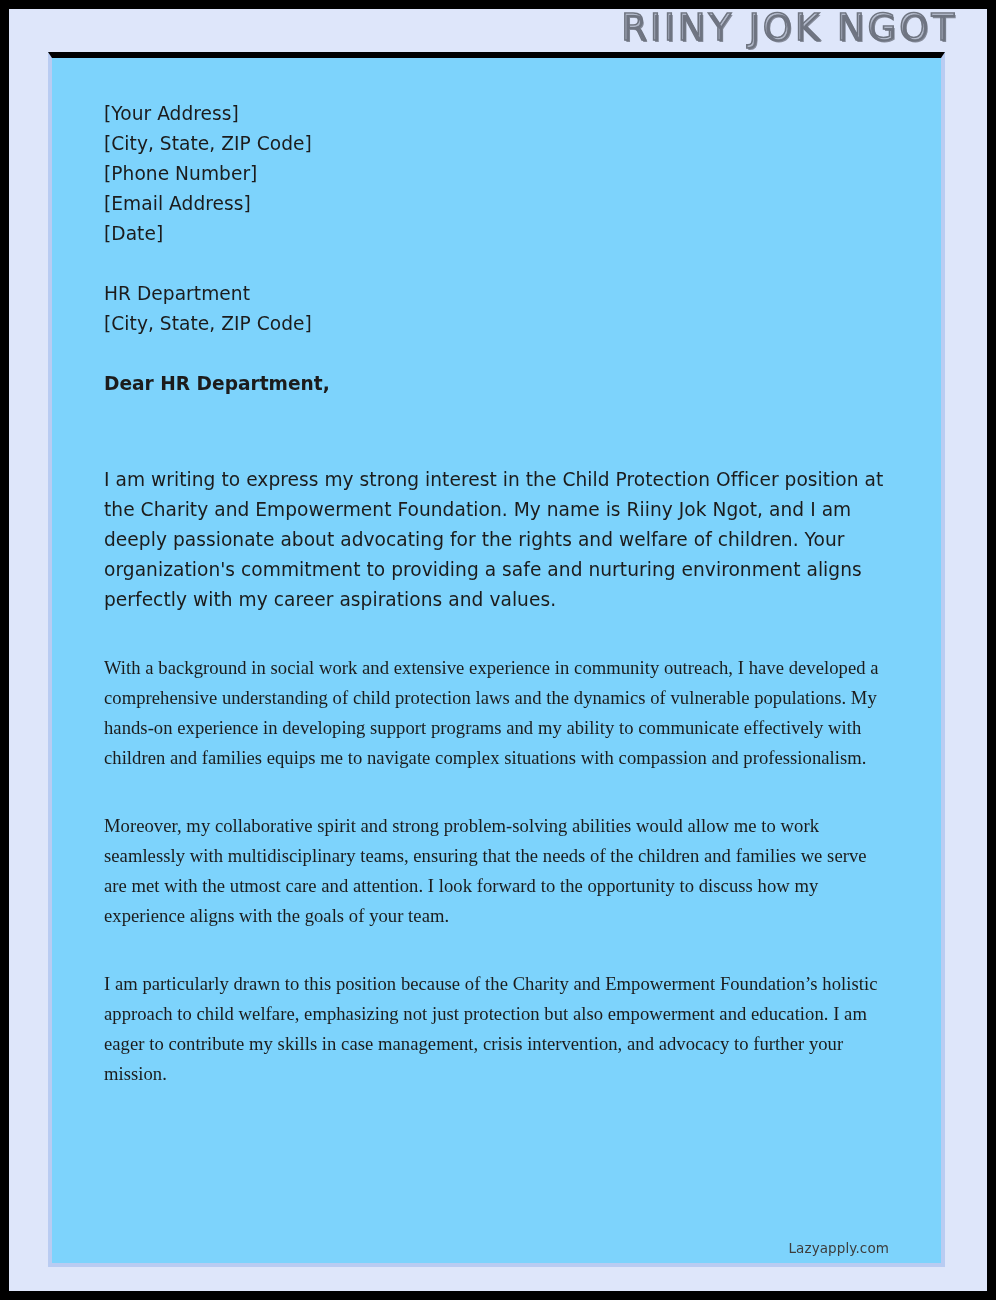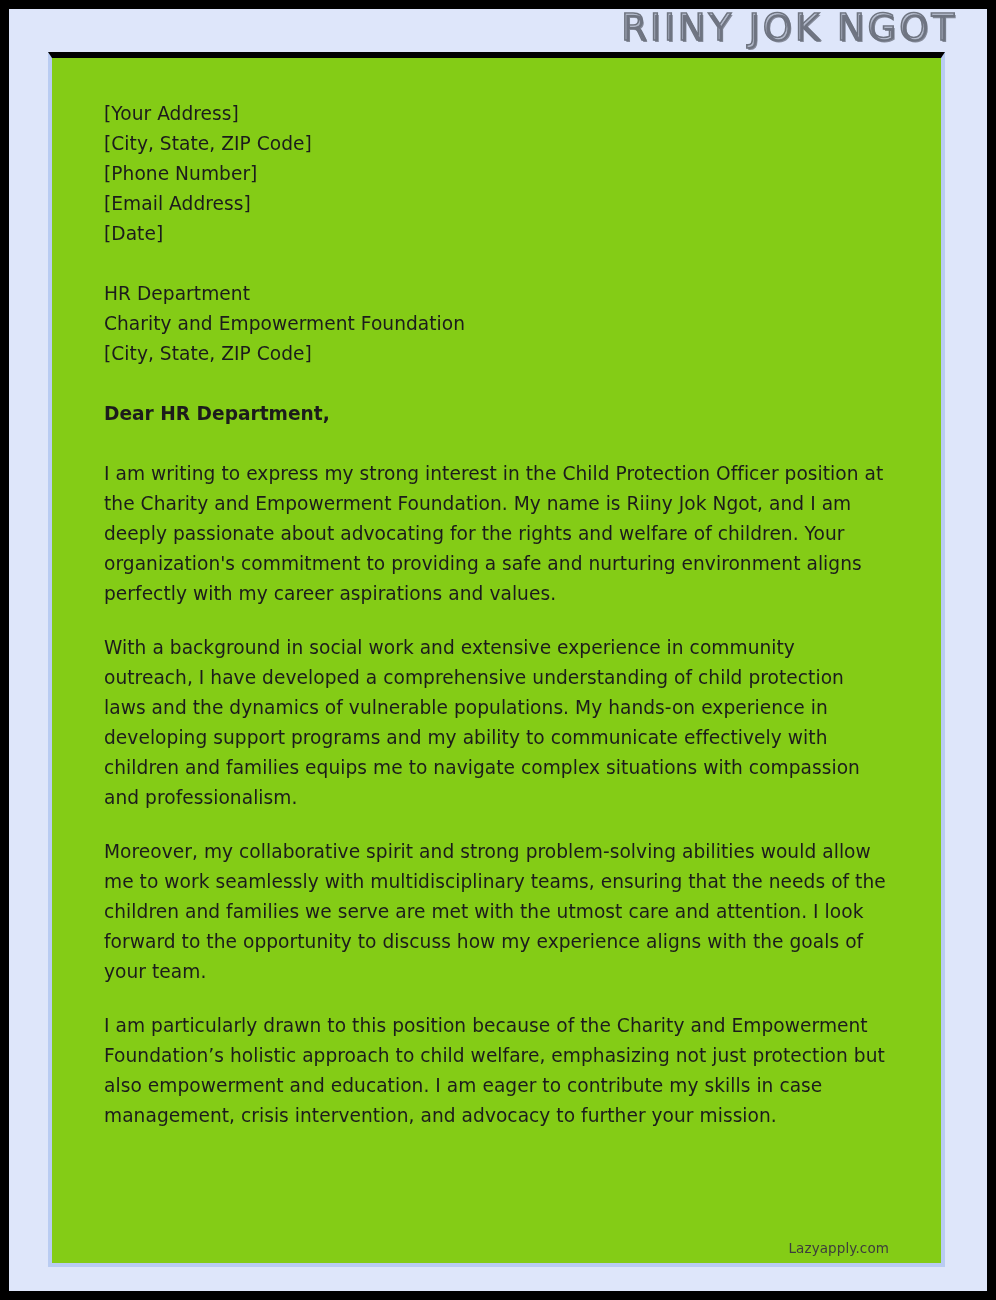--- a/index.html
+++ b/index.html
@@ -57,21 +57,21 @@
     white-space: nowrap;
   }
 
   
   .letter-panel {
     position: absolute;
     left: 39px;
     top: 43px;
     width: 897px;
     height: 1215px;
-    background: #84cc16;
+    background: #7dd3fc;
     border-top: 6px solid #000000;
     border-left: 4px solid #b9ccf2;
     border-right: 4px solid #b9ccf2;
     border-bottom: 4px solid #b9ccf2;
     overflow: hidden;
   }
 
   .letter-inner {
     position: relative;
     width: 100%;
@@ -93,23 +93,24 @@
   .gap-block { height: 30px; }
 
   .para {
     font-size: 18.6px;
     line-height: 30px;
     color: #1c1c1c;
     font-weight: 400;
     letter-spacing: 0.05px;
     text-align: left;
     max-width: 795px;
+    margin-top: 36px;
   }
 
-  .para + .para { margin-top: 24px; }
+  .para + .para { margin-top: 38px; font-family: Liberation Serif, serif; }
 
   .salutation {
     font-size: 18.6px;
     line-height: 30px;
     color: #1c1c1c;
     font-weight: bold;
   }
 
   
   .watermark {
@@ -141,21 +142,20 @@
           <div class="addr-line">[City, State, ZIP Code]</div>
           <div class="addr-line">[Phone Number]</div>
           <div class="addr-line">[Email Address]</div>
           <div class="addr-line">[Date]</div>
         </div>
 
         <div class="gap-block"></div>
 
         <div class="block">
           <div class="addr-line">HR Department</div>
-          <div class="addr-line">Charity and Empowerment Foundation</div>
           <div class="addr-line">[City, State, ZIP Code]</div>
         </div>
 
         <div class="gap-block"></div>
 
         <div class="salutation">Dear HR Department,</div>
 
         <div class="gap-block"></div>
 
         <div class="para">I am writing to express my strong interest in the Child Protection Officer position at the Charity and Empowerment Foundation. My name is Riiny Jok Ngot, and I am deeply passionate about advocating for the rights and welfare of children. Your organization's commitment to providing a safe and nurturing environment aligns perfectly with my career aspirations and values.</div>

